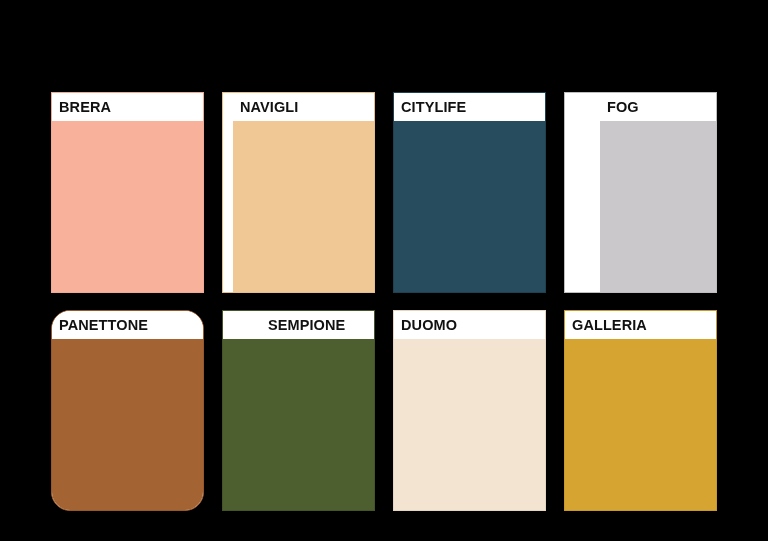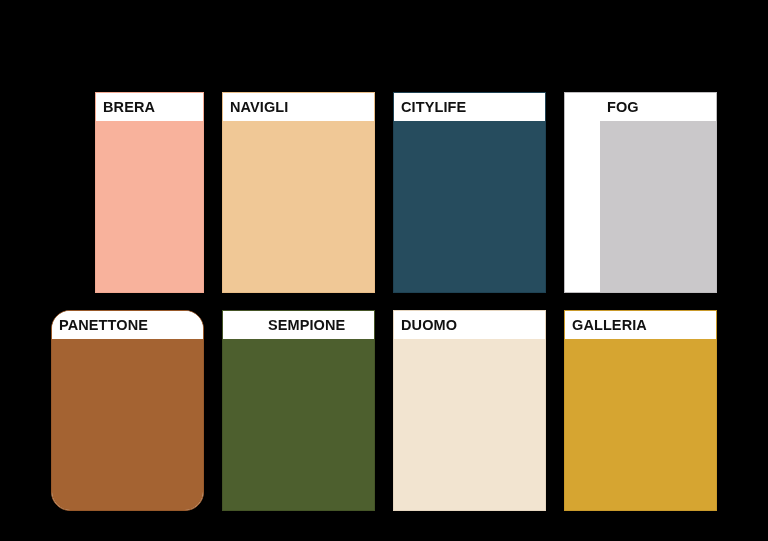--- a/index.html
+++ b/index.html
@@ -71,28 +71,28 @@
     flex: 1 1 auto;
     width: 100%;
   }
 </style>
 </head>
 <body style="background: rgb(0, 0, 0);">
 
 <div id="palette-board" style="background: rgb(0, 0, 0);">
   <div class="swatch-grid">
 
-    <div class="swatch-card" style="border-color: rgb(242, 169, 146); margin-left: 44px;">
+    <div class="swatch-card" style="border-color: rgb(242, 169, 146);">
       <div class="swatch-label-bar" style="background: rgb(255, 255, 255);">
         <span class="swatch-label-text" style="color: rgb(17, 17, 17);">BRERA</span>
       </div>
       <div class="swatch-fill" style="background: rgb(248, 178, 156);"></div>
     </div>
 
-    <div class="swatch-card" style="border-color: rgb(232, 189, 136);">
+    <div class="swatch-card" style="border-color: rgb(232, 189, 136); padding-left: 10px;">
       <div class="swatch-label-bar" style="background: rgb(255, 255, 255);">
         <span class="swatch-label-text" style="color: rgb(17, 17, 17);">NAVIGLI</span>
       </div>
       <div class="swatch-fill" style="background: rgb(240, 200, 150);"></div>
     </div>
 
     <div class="swatch-card" style="border-color: rgb(31, 66, 83);">
       <div class="swatch-label-bar" style="background: rgb(255, 255, 255);">
         <span class="swatch-label-text" style="color: rgb(17, 17, 17);">CITYLIFE</span>
       </div>

